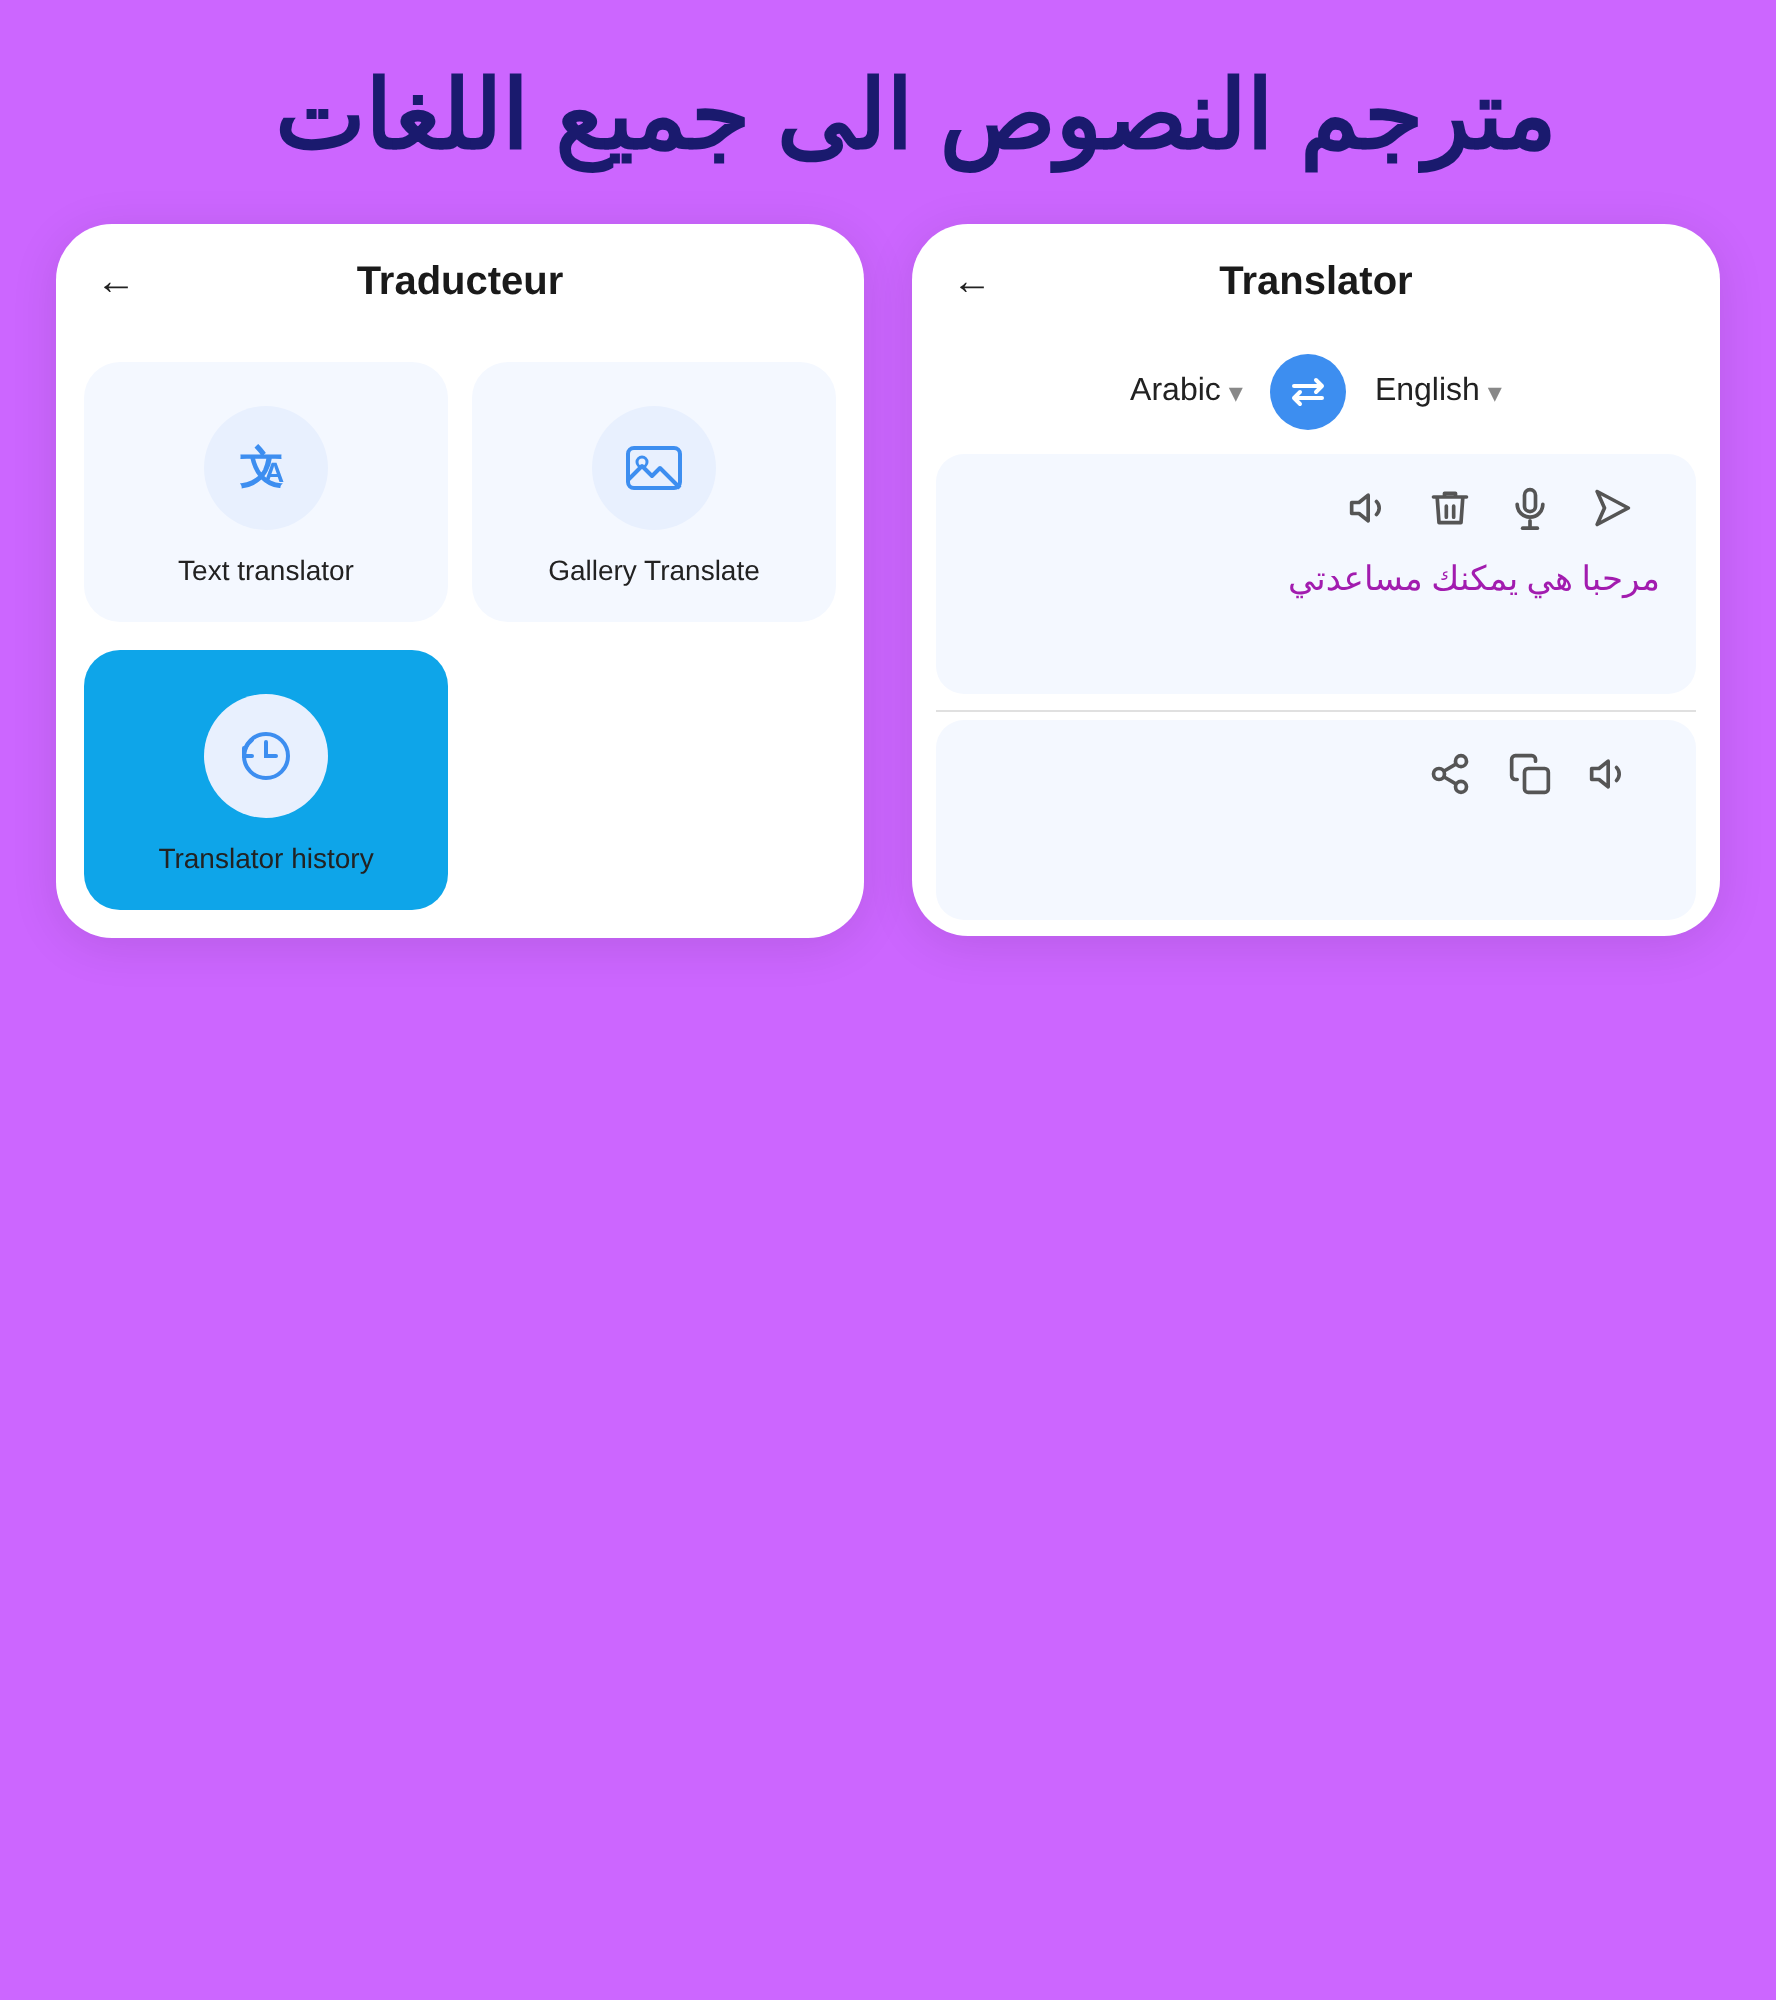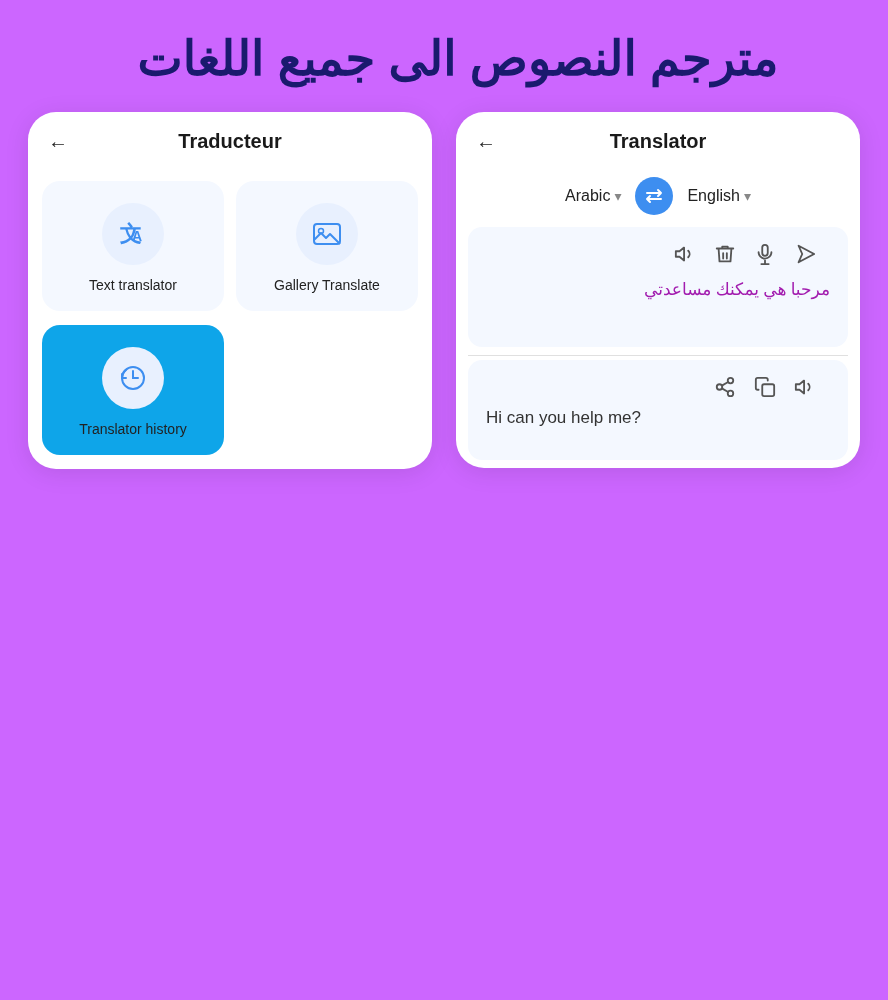--- a/index.html
+++ b/index.html
@@ -348,17 +348,16 @@
             <path d="M5 15H4a2 2 0 0 1-2-2V4a2 2 0 0 1 2-2h9a2 2 0 0 1 2 2v1" stroke="#555" stroke-width="2" stroke-linecap="round"></path>
           </svg>
         </span>
         <span class="action-icon">
           <svg width="22" height="22" viewBox="0 0 24 24" fill="none">
             <polygon points="11,5 6,9 2,9 2,15 6,15 11,19" fill="none" stroke="#555" stroke-width="2" stroke-linejoin="round"></polygon>
             <path d="M15.54 8.46a5 5 0 0 1 0 7.07" stroke="#555" stroke-width="2" stroke-linecap="round"></path>
           </svg>
         </span>
       </div>
-      <div class="translated-text">Hi can you help me?</div>
     </div>
   </div>
 
 </div>
 
 </body></html>

